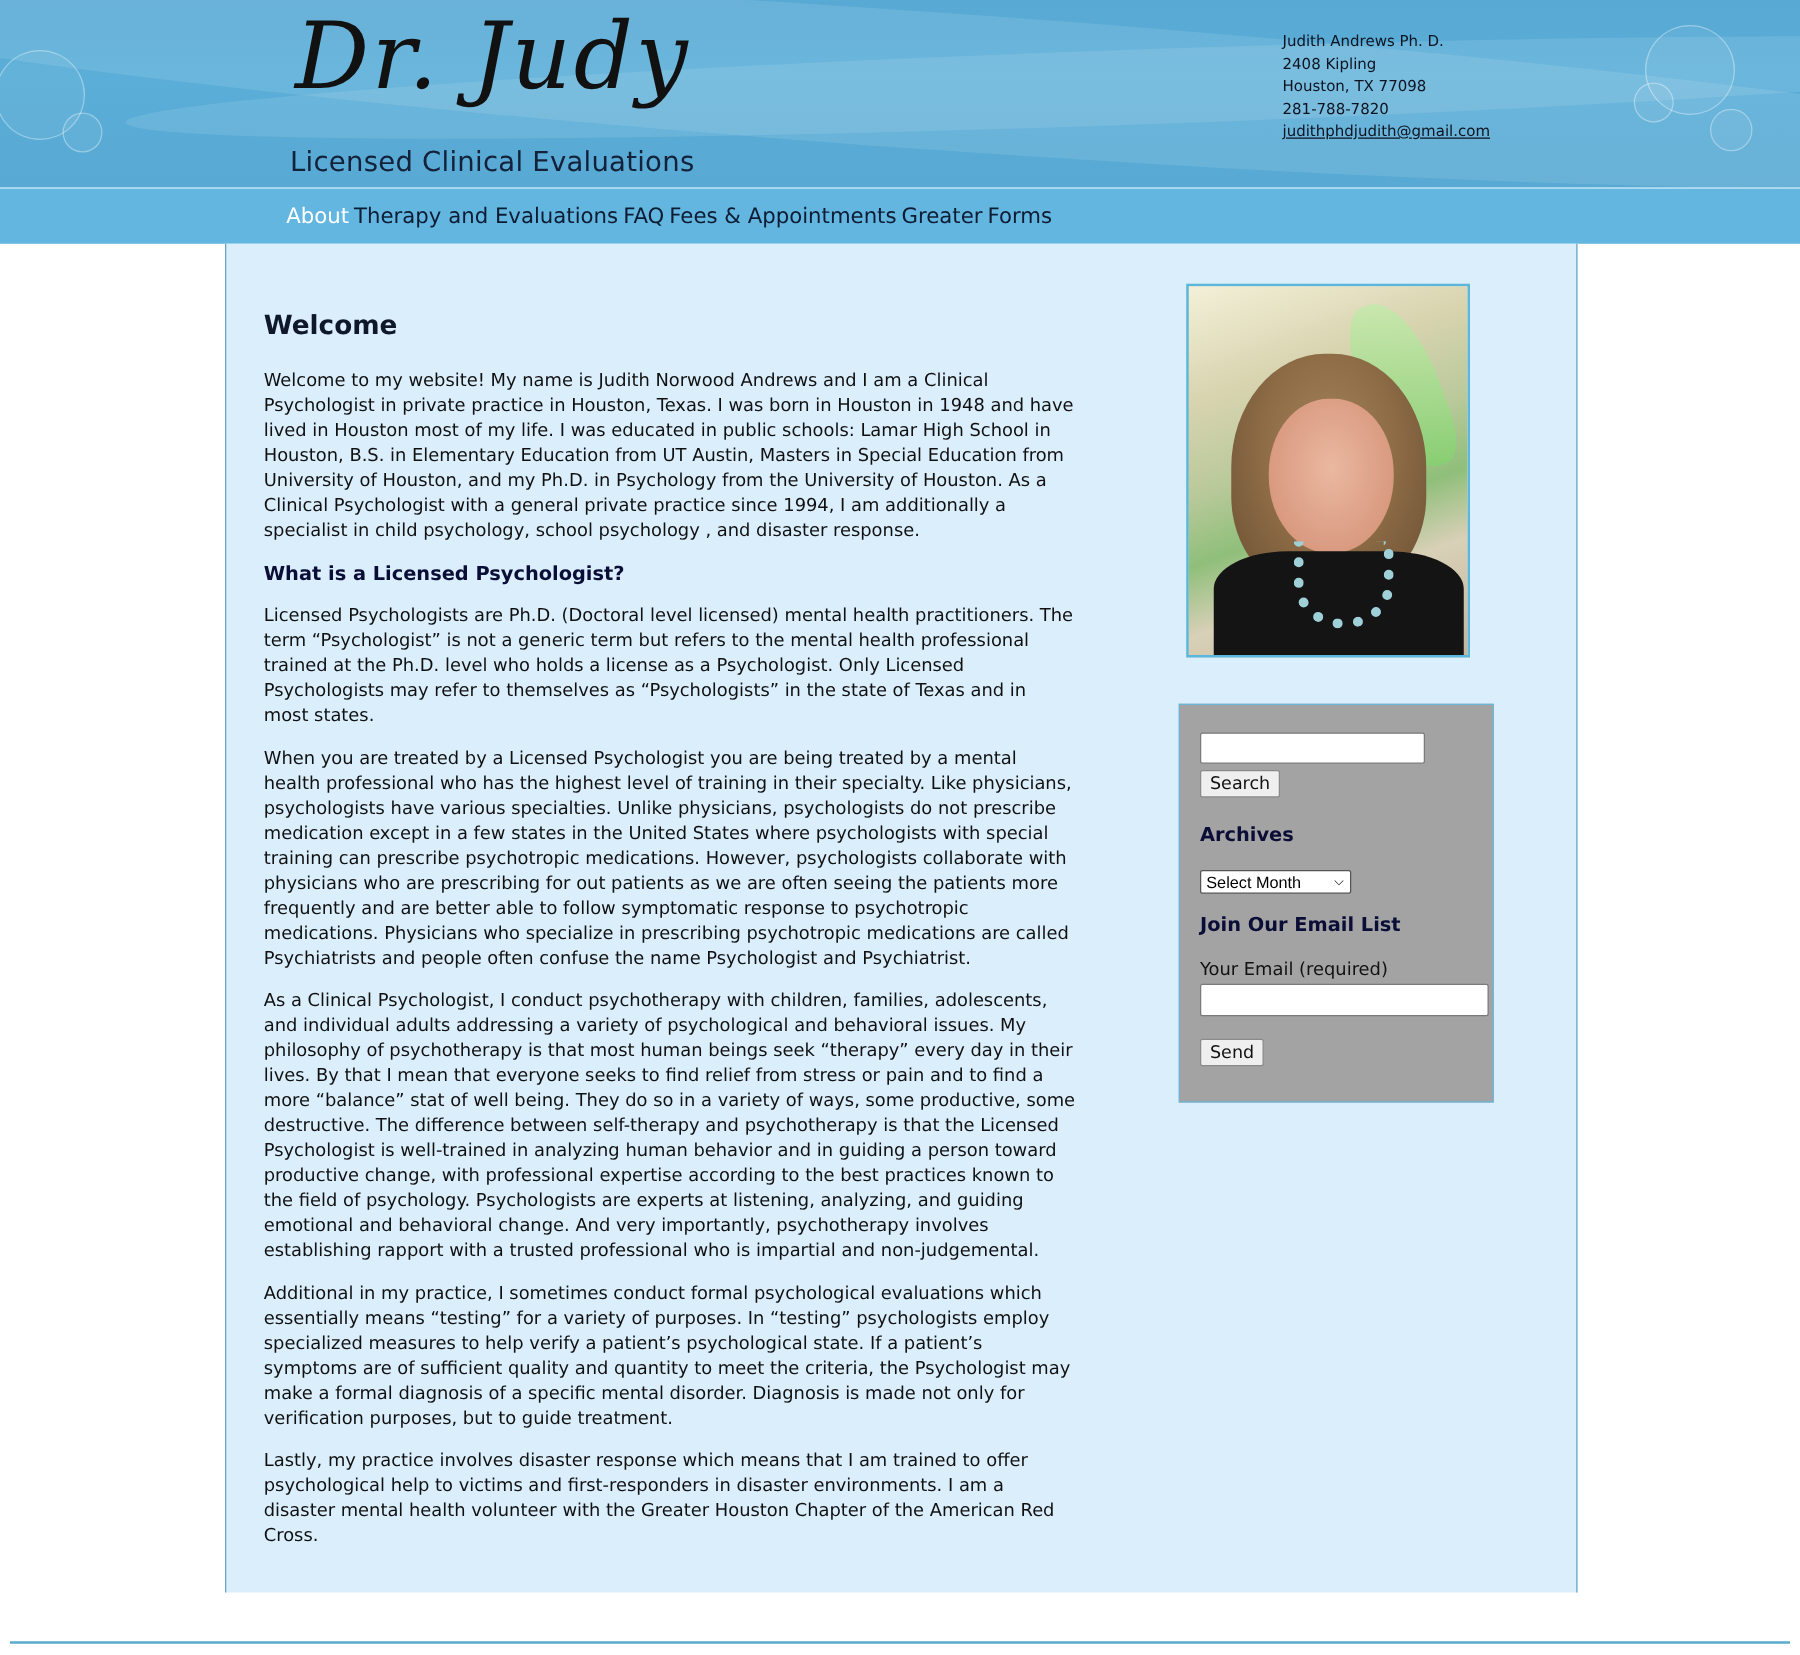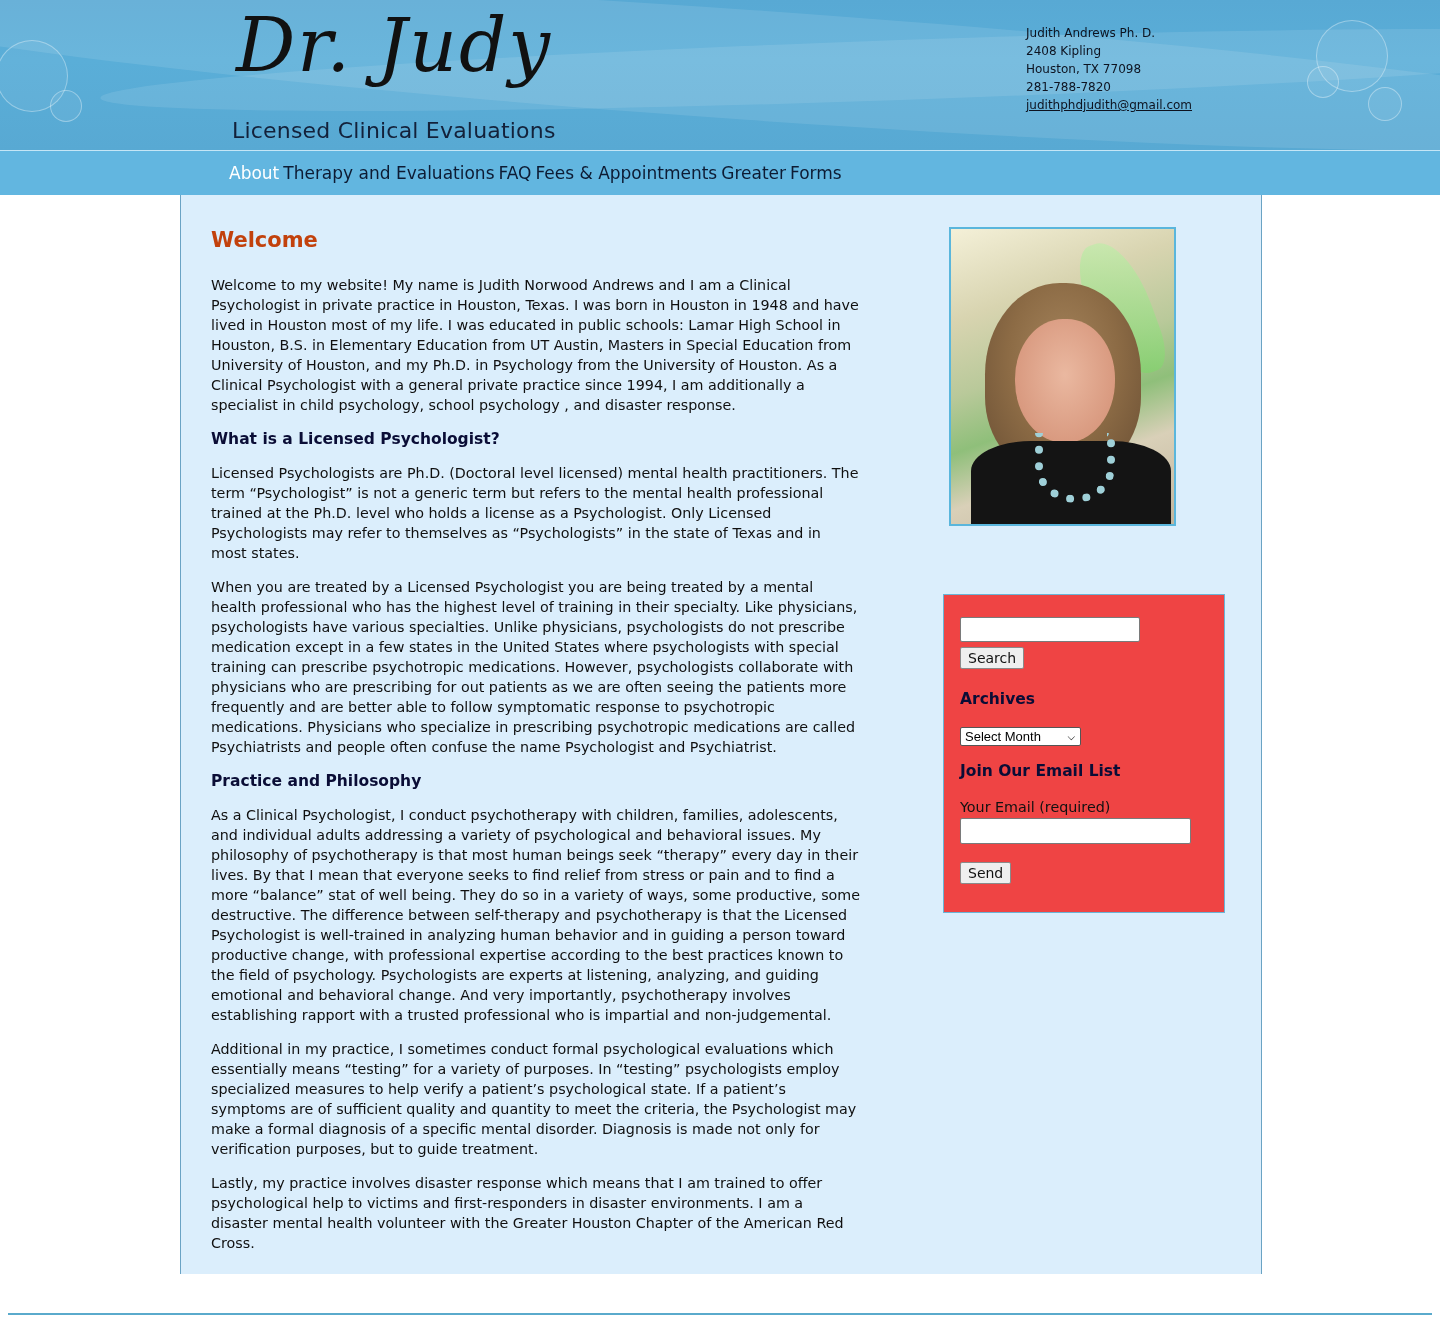--- a/index.html
+++ b/index.html
@@ -49,21 +49,21 @@
     .nav ul { list-style: none; position: absolute; left: 229px; top: 12px; display: flex; gap: 4px; }
     .nav li { font-size: 17px; color: #0d1b33; white-space: nowrap; }
     .nav li.active { color: #ffffff; }
 
     
     .main {
       position: absolute; left: 180px; top: 195px; width: 1082px; height: 1079px;
       background: #dbeefc; border-left: 1px solid #6aa3c4; border-right: 1px solid #6aa3c4;
     }
     .content { position: absolute; left: 30px; top: 32px; width: 650px; font-size: 14.3px; line-height: 20px; color: #101010; }
-    .content h1 { font-size: 21px; font-weight: bold; color: #c2410c; margin-bottom: 22px; line-height: 26px; }
+    .content h1 { font-size: 21px; font-weight: bold; color: #0f172a; margin-bottom: 22px; line-height: 26px; margin-top: 20px; }
     .content h3 { font-size: 15.5px; font-weight: bold; color: #0a0d36; margin: 0 0 14px 0; line-height: 20px; }
     .content p { margin-bottom: 14px; }
 
     .photo-frame {
       position: absolute; left: 768px; top: 32px; width: 227px; height: 299px;
       border: 2px solid #5ab6dc; background: #e8e4cf; overflow: hidden;
     }
     .photo-bg {
       position: absolute; inset: 0;
       background: linear-gradient(160deg, #f4f0d8 0%, #d8d4b0 25%, #b9c99a 45%, #8fbf7a 60%, #d9d0b8 75%, #c2b59d 100%);
@@ -85,22 +85,22 @@
     .photo-body {
       position: absolute; left: 20px; top: 212px; width: 200px; height: 100px;
       background: #141414; border-radius: 30% 30% 0 0;
     }
     .photo-necklace {
       position: absolute; left: 84px; top: 204px; width: 80px; height: 70px;
       border: 8px dotted #9fd0d8; border-top: none; border-radius: 0 0 50% 50%;
     }
 
     .widget {
-      position: absolute; left: 762px; top: 368px; width: 282px; height: 319px;
-      background: #ef4444; border: 1px solid #6ab4d6; margin-top: 31px;
+      position: absolute; left: 762px; top: 368px; width: 252px; height: 319px;
+      background: #a3a3a3; border: 1px solid #6ab4d6;
     }
     .search-input {
       position: absolute; left: 16px; top: 22px; width: 180px; height: 25px;
       border: 1px solid #7a7a7a; border-radius: 2px; background: #fff;
     }
     .btn {
       position: absolute; height: 22px; padding: 0 7px;
       background: #efefef; border: 1px solid #8a8a8a; border-radius: 2px;
       font-family: "DejaVu Sans", sans-serif; font-size: 14px; color: #111; line-height: 20px;
     }
@@ -158,21 +158,20 @@
   </ul>
 </nav>
 
 <div class="main">
   <article class="content">
     <h1>Welcome</h1>
     <p>Welcome to my website! My name is Judith Norwood Andrews and I am a Clinical Psychologist in private practice in Houston, Texas. I was born in Houston in 1948 and have lived in Houston most of my life. I was educated in public schools: Lamar High School in Houston, B.S. in Elementary Education from UT Austin, Masters in Special Education from University of Houston, and my Ph.D. in Psychology from the University of Houston. As a Clinical Psychologist with a general private practice since 1994, I am additionally a specialist in child psychology, school psychology , and disaster response.</p>
     <h3>What is a Licensed Psychologist?</h3>
     <p>Licensed Psychologists are Ph.D. (Doctoral level licensed) mental health practitioners. The term “Psychologist” is not a generic term but refers to the mental health professional trained at the Ph.D. level who holds a license as a Psychologist. Only Licensed Psychologists may refer to themselves as “Psychologists” in the state of Texas and in most states.</p>
     <p>When you are treated by a Licensed Psychologist you are being treated by a mental health professional who has the highest level of training in their specialty. Like physicians, psychologists have various specialties. Unlike physicians, psychologists do not prescribe medication except in a few states in the United States where psychologists with special training can prescribe psychotropic medications. However, psychologists collaborate with physicians who are prescribing for out patients as we are often seeing the patients more frequently and are better able to follow symptomatic response to psychotropic medications. Physicians who specialize in prescribing psychotropic medications are called Psychiatrists and people often confuse the name Psychologist and Psychiatrist.</p>
-    <h3>Practice and Philosophy</h3>
     <p>As a Clinical Psychologist, I conduct psychotherapy with children, families, adolescents, and individual adults addressing a variety of psychological and behavioral issues. My philosophy of psychotherapy is that most human beings seek “therapy” every day in their lives. By that I mean that everyone seeks to find relief from stress or pain and to find a more “balance” stat of well being. They do so in a variety of ways, some productive, some destructive. The difference between self-therapy and psychotherapy is that the Licensed Psychologist is well-trained in analyzing human behavior and in guiding a person toward productive change, with professional expertise according to the best practices known to the field of psychology. Psychologists are experts at listening, analyzing, and guiding emotional and behavioral change. And very importantly, psychotherapy involves establishing rapport with a trusted professional who is impartial and non-judgemental.</p>
     <p>Additional in my practice, I sometimes conduct formal psychological evaluations which essentially means “testing” for a variety of purposes. In “testing” psychologists employ specialized measures to help verify a patient’s psychological state. If a patient’s symptoms are of sufficient quality and quantity to meet the criteria, the Psychologist may make a formal diagnosis of a specific mental disorder. Diagnosis is made not only for verification purposes, but to guide treatment.</p>
     <p>Lastly, my practice involves disaster response which means that I am trained to offer psychological help to victims and first-responders in disaster environments. I am a disaster mental health volunteer with the Greater Houston Chapter of the American Red Cross.</p>
   </article>
 
   <div class="photo-frame" title="Portrait photo of Dr. Judith Andrews">
     <div class="photo-bg"></div>
     <div class="photo-leaf"></div>
     <div class="photo-hair"></div>
     <div class="photo-face"></div>

